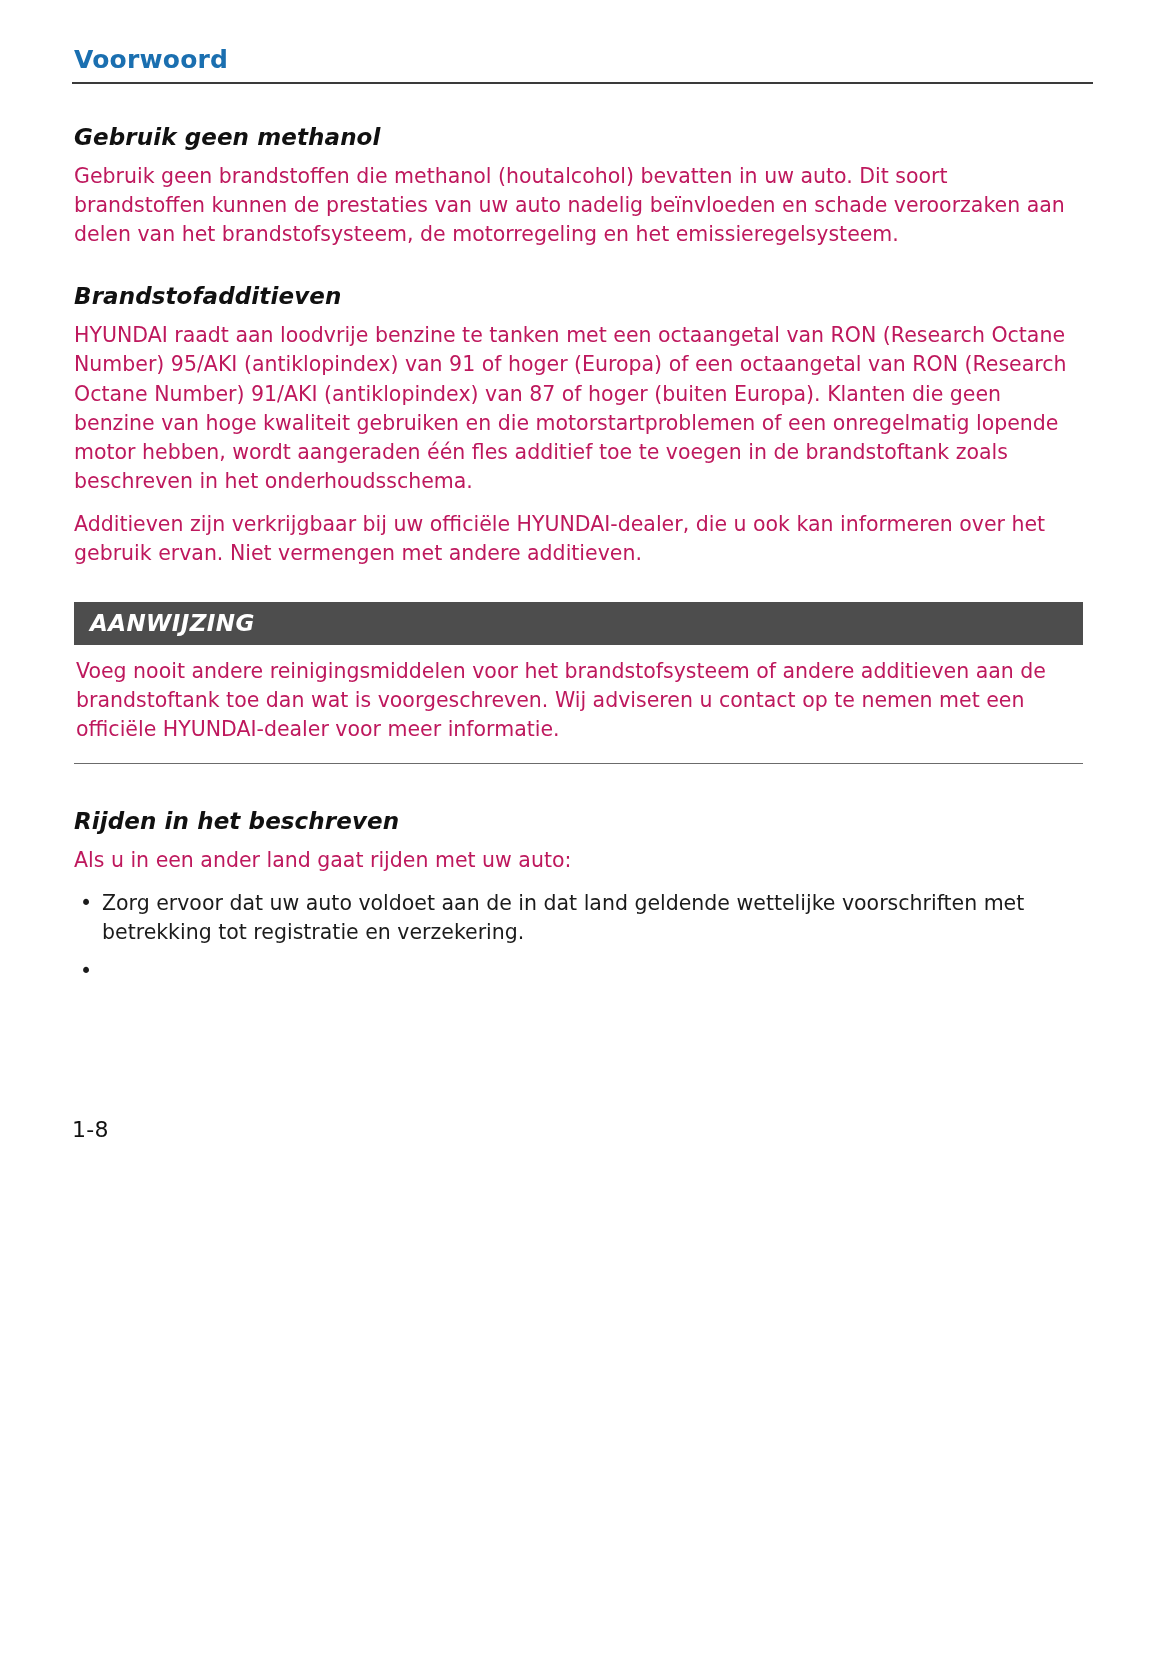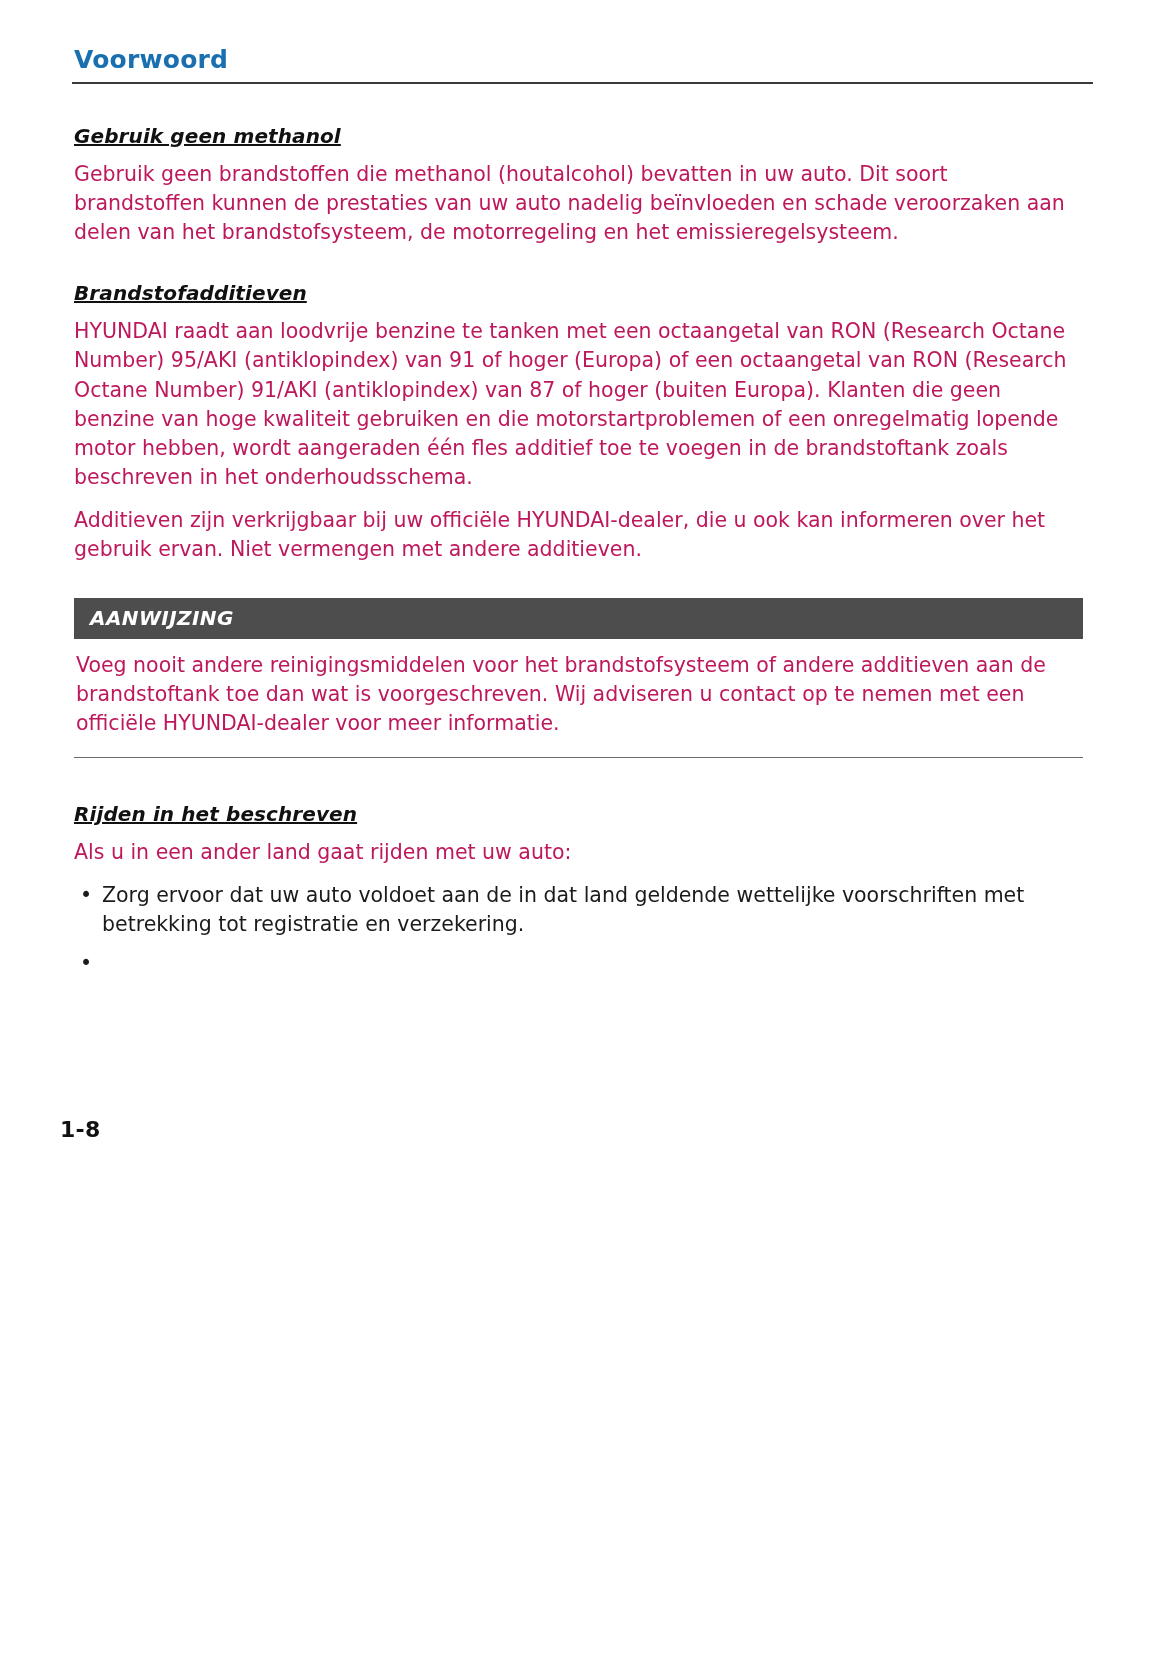--- a/index.html
+++ b/index.html
@@ -33,48 +33,47 @@
   }
   .header-rule {
     border-top: 2px solid #3a3a3a;
     margin: 0 0 40px 0;
   }
   .content {
     padding-left: 2px;
     padding-right: 10px;
   }
   h2.sec-title {
-    font-size: 20px;
+    font-size: 23px;
     font-style: italic;
     font-weight: bold;
     margin: 0 0 12px 0;
     letter-spacing: 0.1px;
     color: #111;
-    text-decoration: underline;
   }
   .sec-block {
     margin-bottom: 34px;
   }
   p.body {
     font-size: 20.5px;
     line-height: 1.42;
     margin: 0 0 14px 0;
     color: #be185d;
     text-align: left;
   }
   p.body:last-child { margin-bottom: 0; }
 
   .notice {
     margin-top: 22px;
     margin-bottom: 0;
   }
   .notice-bar {
     background: #4d4d4d;
     color: #ffffff;
-    font-size: 20px;
+    font-size: 23px;
     font-style: italic;
     font-weight: bold;
     padding: 8px 16px 9px 16px;
     letter-spacing: 0.4px;
   }
   .notice-body {
     padding: 12px 2px 14px 2px;
   }
   .notice-rule {
     border-top: 1.5px solid #6b6b6b;
@@ -94,24 +93,24 @@
     color: #1b1b1b;
   }
   .bullets li .dot {
     position: absolute;
     left: 6px;
     top: 0;
   }
   .spacer-lg { height: 44px; }
   .footer {
     position: absolute;
-    left: 60px;
+    left: 72px;
     bottom: 76px;
     font-size: 22px;
-    font-weight: bold;
+    font-weight: normal;
     color: #111;
     letter-spacing: 0.3px;
   }
 </style>
 </head>
 <body>
 
 <div class="page">
 
   <div class="header">Voorwoord</div>

